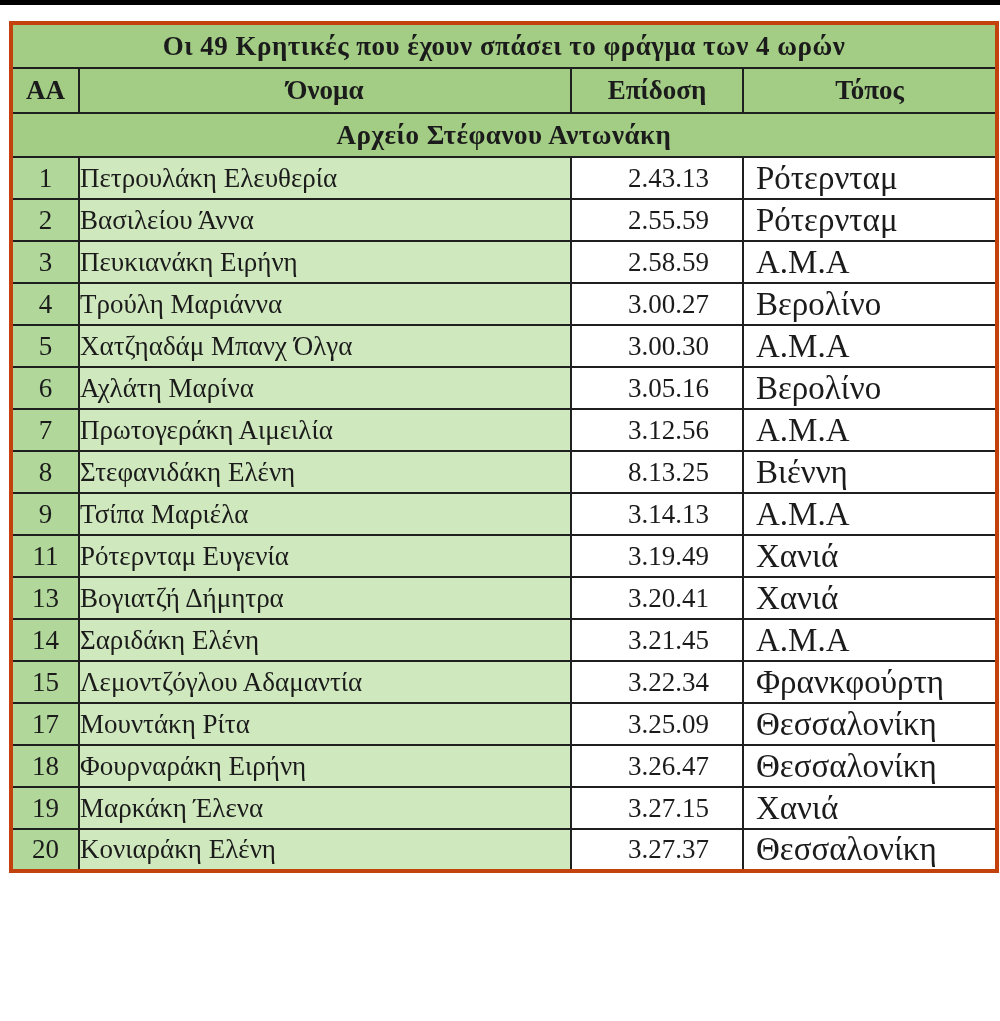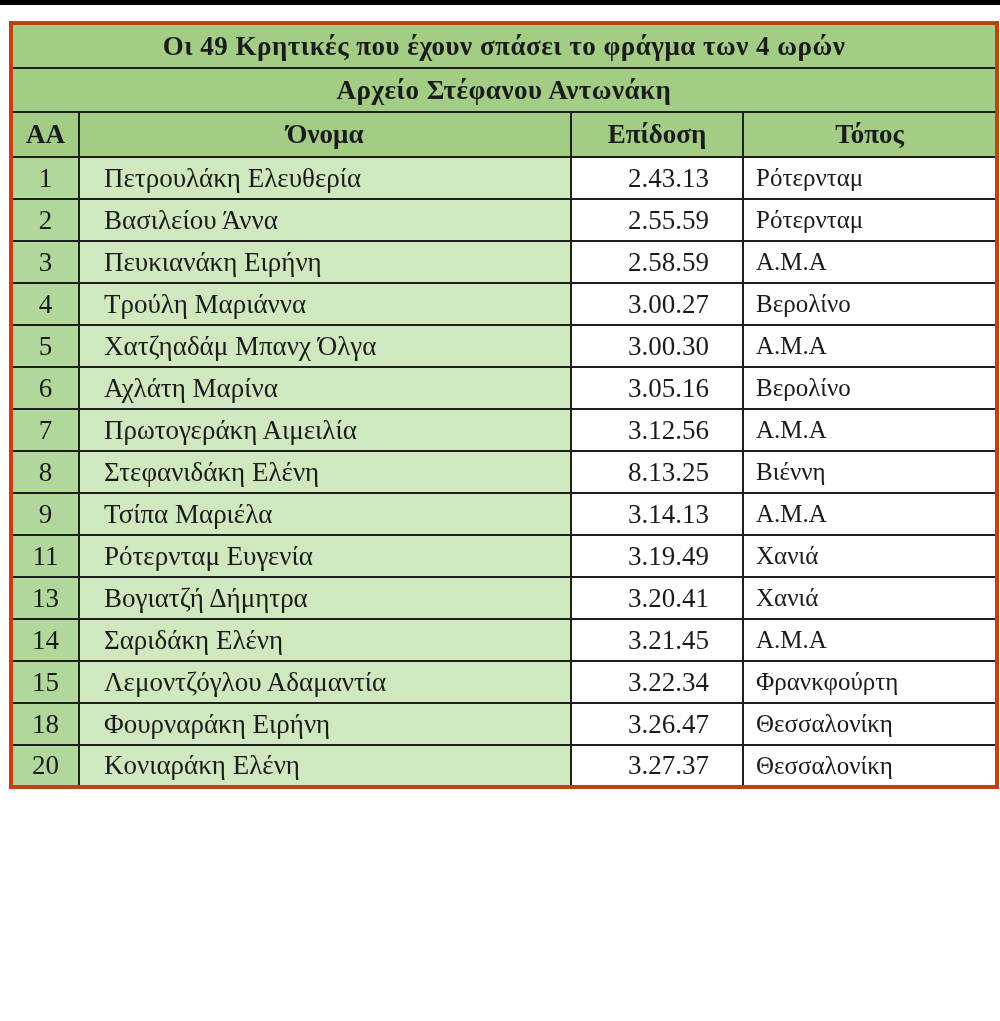--- a/index.html
+++ b/index.html
@@ -71,34 +71,34 @@
   }
   tr.data-row { height: 42px; }
   td.idx {
     background: #b1d79b;
     text-align: center;
     font-size: 27px;
   }
   td.nm {
     background: #cfe8bd;
     text-align: left;
-    padding-left: 24px;
+    padding-left: 0;
     font-size: 27px;
   }
   td.tm {
     background: #ffffff;
     text-align: center;
     font-size: 27px;
     padding-left: 24px;
   }
   td.pl {
     background: #ffffff;
     text-align: left;
     padding-left: 12px;
-    font-size: 25px;
+    font-size: 33px;
   }
 </style>
 </head>
 <body>
 
 <div class="page">
 
   <div class="top-strip"></div>
 
   <table class="records">
@@ -106,28 +106,28 @@
       <col class="c-index">
       <col class="c-name">
       <col class="c-time">
       <col class="c-place">
     </colgroup>
     <tbody>
       <tr>
         <td class="title-cell" colspan="4">Οι 49 Κρητικές που έχουν σπάσει το φράγμα των 4 ωρών</td>
       </tr>
       <tr>
-        <td class="subtitle-cell" colspan="4">Αρχείο Στέφανου Αντωνάκη</td>
-      </tr>
-      <tr>
         <th class="col-head">ΑΑ</th>
         <th class="col-head">Όνομα</th>
         <th class="col-head">Επίδοση</th>
         <th class="col-head">Τόπος</th>
       </tr>
+      <tr>
+        <td class="subtitle-cell" colspan="4">Αρχείο Στέφανου Αντωνάκη</td>
+      </tr>
     </tbody>
     <tbody>
     <tr class="data-row">
       <td class="idx">1</td>
       <td class="nm">Πετρουλάκη Ελευθερία</td>
       <td class="tm">2.43.13</td>
       <td class="pl">Ρότερνταμ</td>
     </tr>
 
     <tr class="data-row">
@@ -210,28 +210,40 @@
     </tr>
 
     <tr class="data-row">
       <td class="idx">15</td>
       <td class="nm">Λεμοντζόγλου Αδαμαντία</td>
       <td class="tm">3.22.34</td>
       <td class="pl">Φρανκφούρτη</td>
     </tr>
 
 
+    <tr class="data-row">
+      <td class="idx">17</td>
+      <td class="nm">Μουντάκη Ρίτα</td>
+      <td class="tm">3.25.09</td>
+      <td class="pl">Θεσσαλονίκη</td>
+    </tr>
 
     <tr class="data-row">
       <td class="idx">18</td>
       <td class="nm">Φουρναράκη Ειρήνη</td>
       <td class="tm">3.26.47</td>
       <td class="pl">Θεσσαλονίκη</td>
     </tr>
 
+    <tr class="data-row">
+      <td class="idx">19</td>
+      <td class="nm">Μαρκάκη Έλενα</td>
+      <td class="tm">3.27.15</td>
+      <td class="pl">Χανιά</td>
+    </tr>
 
     <tr class="data-row">
       <td class="idx">20</td>
       <td class="nm">Κονιαράκη Ελένη</td>
       <td class="tm">3.27.37</td>
       <td class="pl">Θεσσαλονίκη</td>
     </tr>
   </tbody>
   </table>
 

